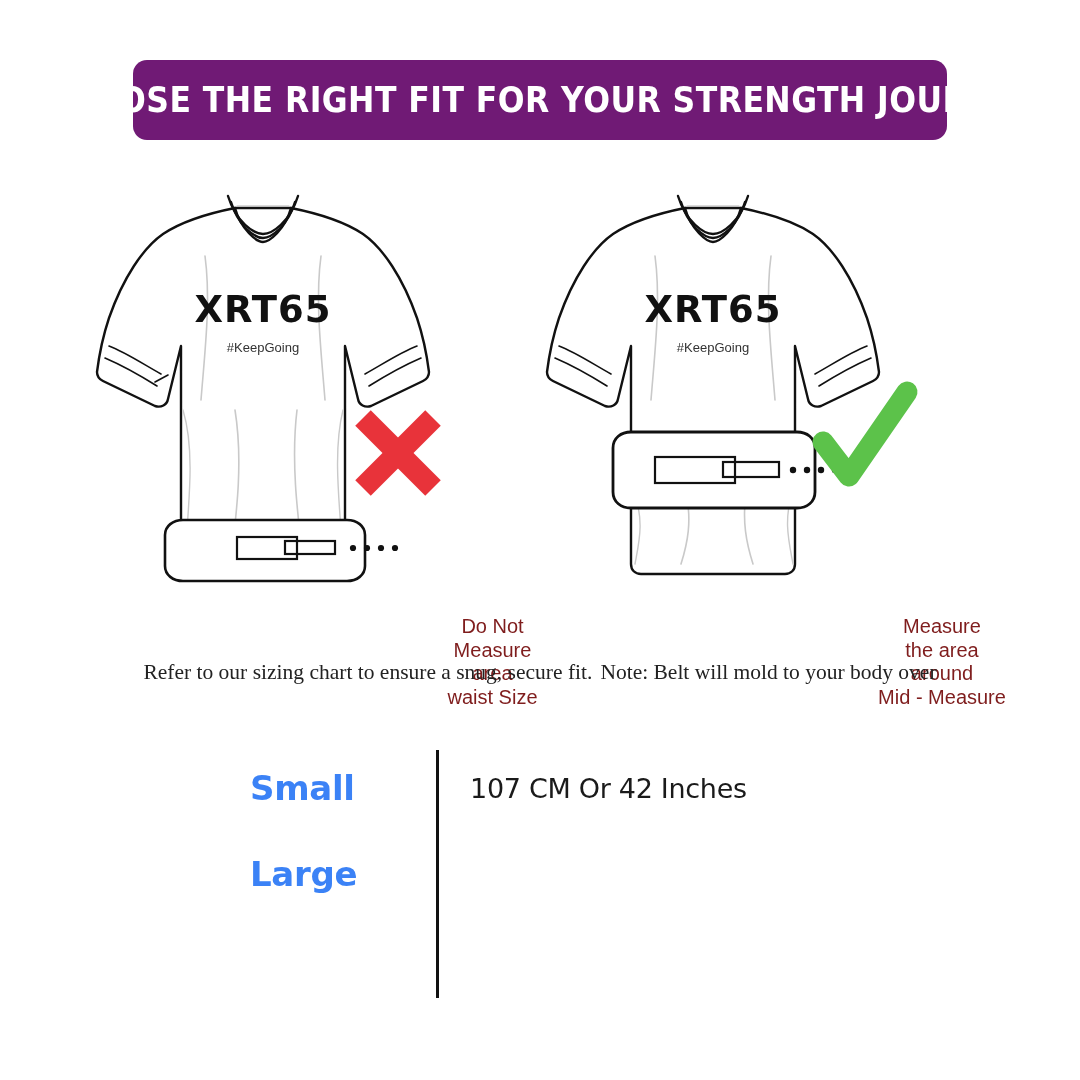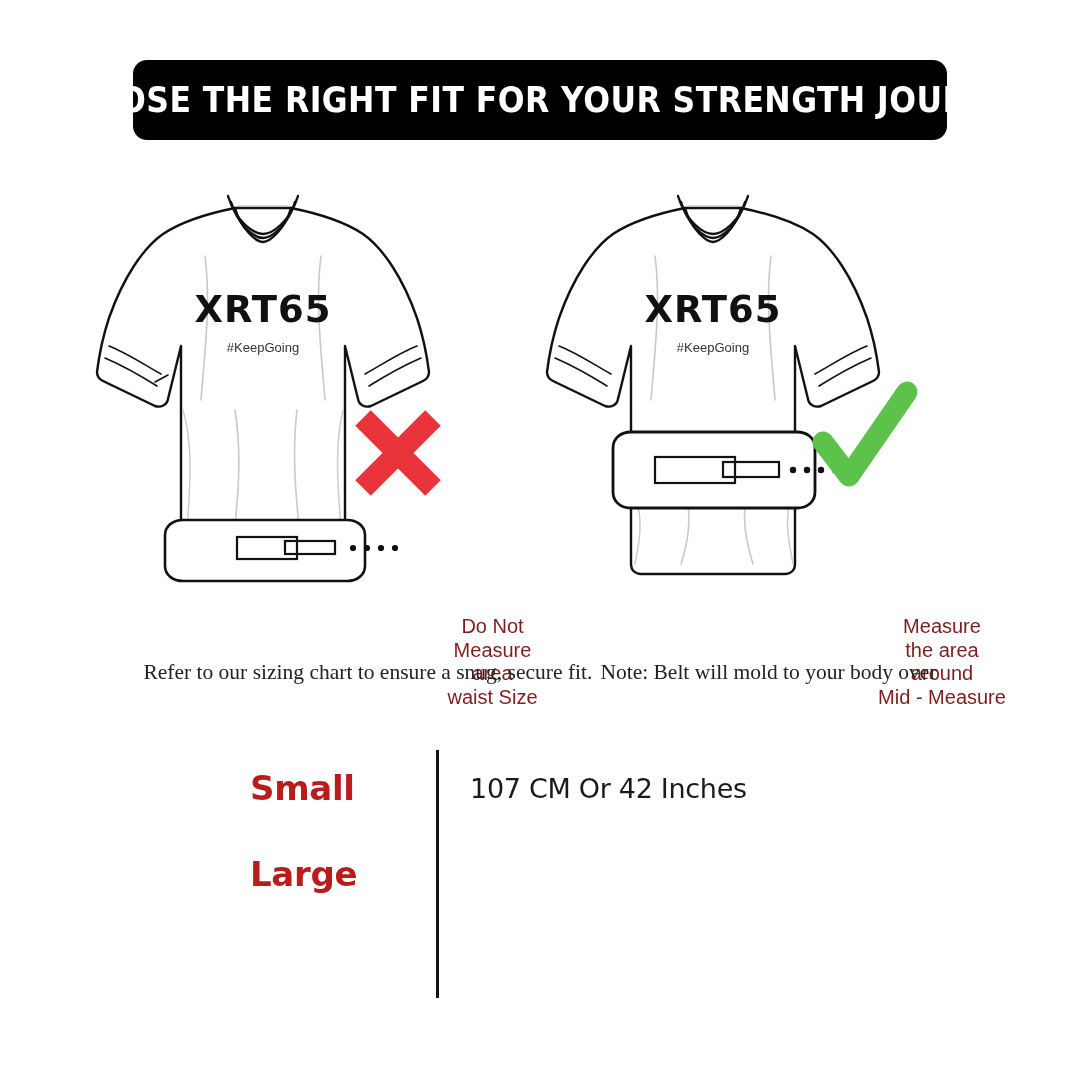--- a/index.html
+++ b/index.html
@@ -12,21 +12,21 @@
     overflow: hidden;
     position: relative;
   }
 
   .banner {
     position: absolute;
     left: 133px;
     top: 60px;
     width: 814px;
     height: 80px;
-    background: #000000;
+    background: #701a75;
     border-radius: 14px;
     display: flex;
     align-items: center;
     justify-content: center;
   }
   .banner-title {
     color: #ffffff;
     font-family: "DejaVu Sans", sans-serif;
     font-weight: bold;
     font-size: 35px;
@@ -85,21 +85,21 @@
     background: #111111;
   }
   .size-row {
     display: flex;
     align-items: center;
     height: 86px;
     margin-bottom: 0px;
   }
   .size-name {
     width: 190px;
-    color: #b91c1c;
+    color: #3b82f6;
     font-family: "DejaVu Sans", sans-serif;
     font-weight: bold;
     font-size: 34px;
     letter-spacing: -0.3px;
   }
   .size-value {
     margin-left: 30px;
     color: #1a1a1a;
     font-family: "DejaVu Sans", sans-serif;
     font-size: 27px;

